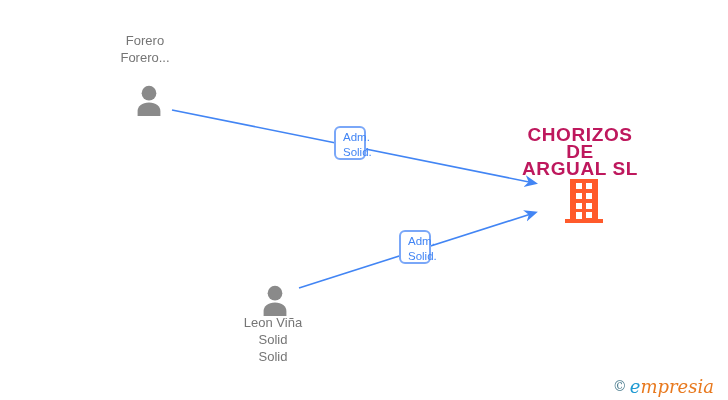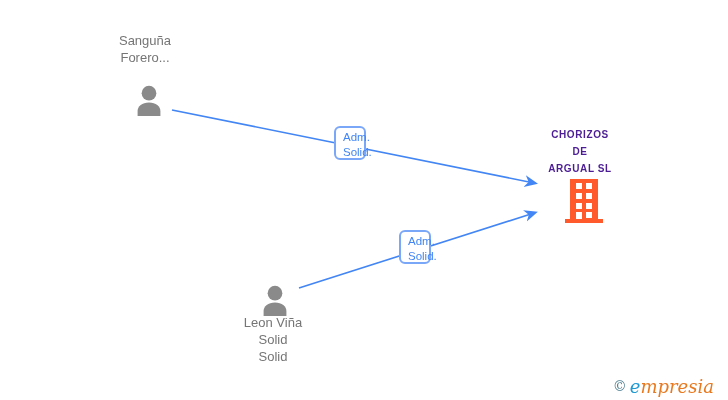--- a/index.html
+++ b/index.html
@@ -52,23 +52,23 @@
   }
   .person-name span, .company-name span { display: block; }
 
   #person1-name { left: 75px;  top: 32px; }
   #person1-icon { left: 131px; top: 83px; }
   #person2-icon { left: 257px; top: 283px; }
   #person2-name { left: 203px; top: 314px; }
 
   .company-name {
     left: 510px; top: 126px;
-    color: #4c1d95;
+    color: #be185d;
     font-weight: bold;
-    font-size: 10px;
+    font-size: 19px;
     letter-spacing: 0.6px;
   }
   #company-icon { left: 564px; top: 179px; }
 
   .watermark {
     position: absolute;
     right: 14px;
     bottom: 3px;
     z-index: 4;
     white-space: nowrap;
@@ -106,21 +106,21 @@
   <div class="edge-label" id="edge-label-1">
     <span>Adm.</span>
     <span>Solid.</span>
   </div>
   <div class="edge-label" id="edge-label-2">
     <span>Adm.</span>
     <span>Solid.</span>
   </div>
 
   <div class="person-name" id="person1-name">
-    <span>Sanguña</span>
+    <span>Forero</span>
     <span>Forero...</span>
   </div>
   <svg class="node" id="person1-icon" width="36" height="36" viewBox="0 0 24 24">
     <circle cx="12" cy="6.8" r="4.9" fill="#8a8a8a"></circle>
     <path d="M12,13 c-4.6,0 -7.6,2.6 -7.6,5.6 V22 h15.2 v-3.4 c0,-3 -3,-5.6 -7.6,-5.6 z" fill="#8a8a8a"></path>
   </svg>
 
   <svg class="node" id="person2-icon" width="36" height="36" viewBox="0 0 24 24">
     <circle cx="12" cy="6.8" r="4.9" fill="#8a8a8a"></circle>
     <path d="M12,13 c-4.6,0 -7.6,2.6 -7.6,5.6 V22 h15.2 v-3.4 c0,-3 -3,-5.6 -7.6,-5.6 z" fill="#8a8a8a"></path>

